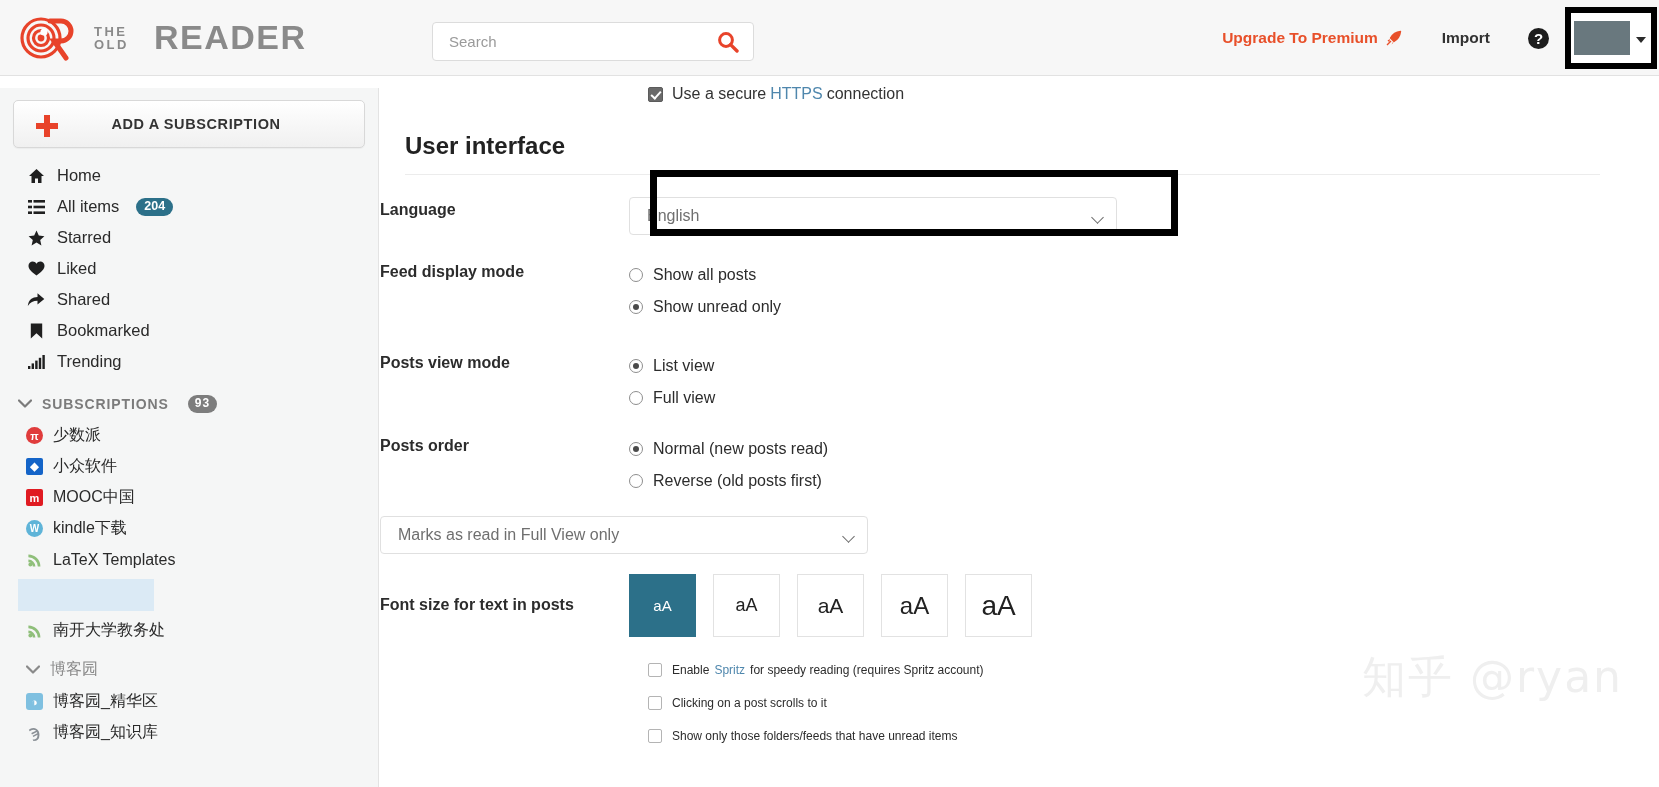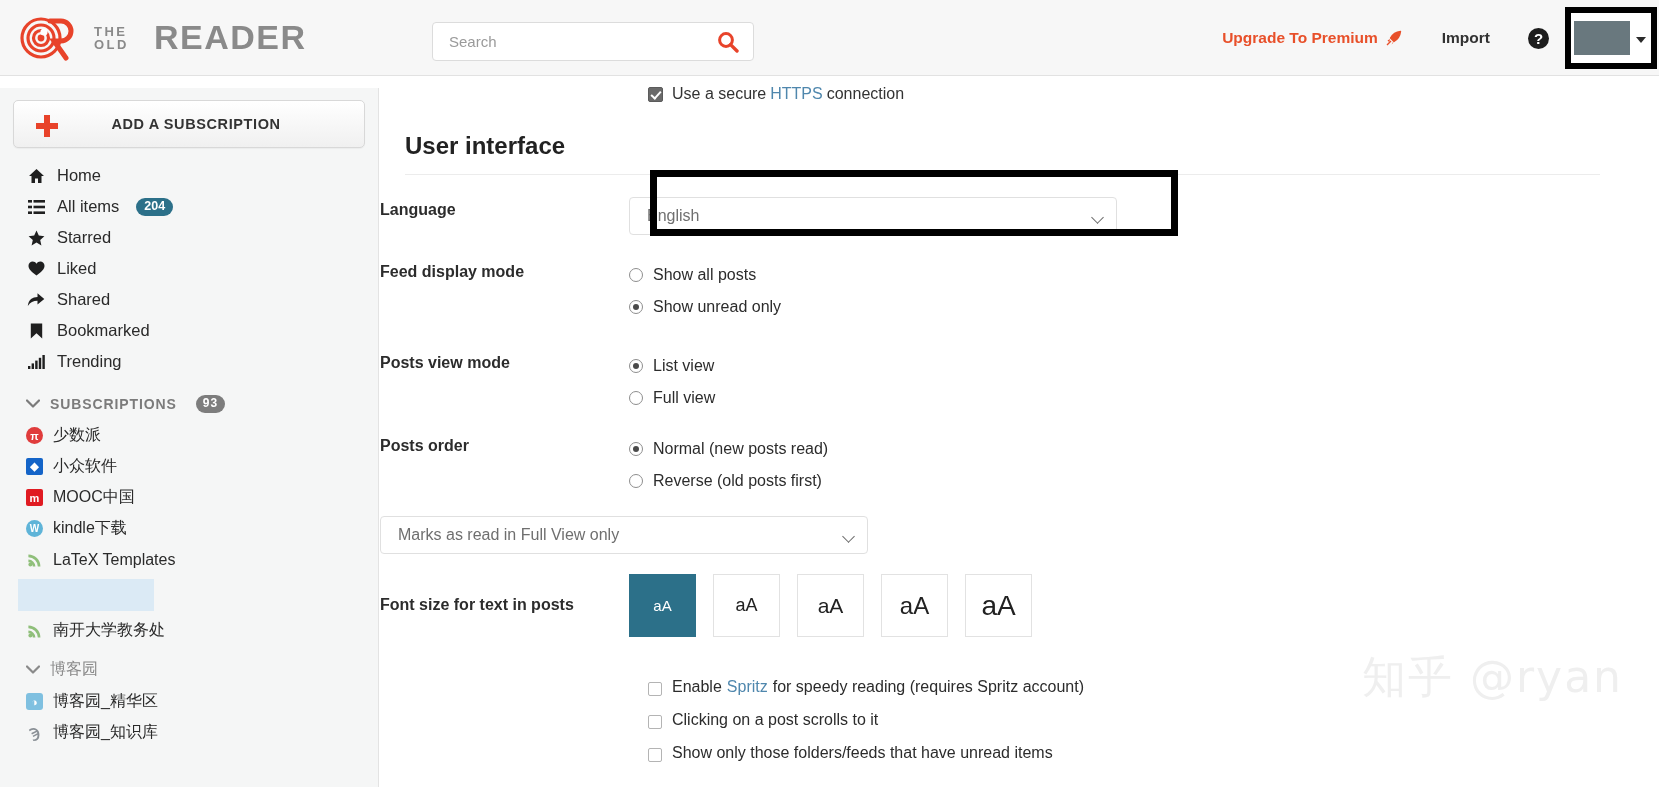--- a/index.html
+++ b/index.html
@@ -130,21 +130,21 @@
   }
   .badge-gray {
     background: #7d7d7d; color: #fff;
     font-size: 12px; font-weight: bold;
     border-radius: 9px; padding: 2px 7px 3px 7px;
     margin-left: 9px; line-height: 13px;
   }
 
   .section-head {
     display: flex; align-items: center;
-    height: 33px; padding-left: 26px; gap: 10px;
+    height: 33px; padding-left: 18px; gap: 10px;
     margin-top: 10px;
     font-size: 14px; font-weight: bold; color: #7b7b7b;
     letter-spacing: 0.9px; cursor: pointer;
   }
   .folder-head {
     display: flex; align-items: center;
     height: 33px; padding-left: 26px; gap: 10px;
     margin-top: 7px;
     font-size: 16px; color: #8a8a8a; cursor: pointer;
   }
@@ -250,22 +250,22 @@
     background: #fff;
     display: flex; align-items: center; justify-content: center;
     color: #222; cursor: pointer;
     margin-right: 1px;
   }
   .fsbtn.active { background: #2c7089; border-color: #2c7089; color: #fff; }
   .fs1 { font-size: 15px; } .fs2 { font-size: 18px; } .fs3 { font-size: 21px; }
   .fs4 { font-size: 24px; } .fs5 { font-size: 28px; }
 
   .chk-row {
-    display: flex; align-items: flex-end; gap: 10px;
-    height: 33px; font-size: 16px; color: #2c2c2c; cursor: pointer;
+    display: flex; align-items: flex-start; gap: 10px;
+    height: 33px; font-size: 12px; color: #2c2c2c; cursor: pointer;
   }
   .chk-empty {
     width: 14px; height: 14px;
     border: 1.4px solid #b4b4b4; background: #fff;
     border-radius: 2px; flex: 0 0 14px;
   }
   .checks { margin-left: 268px; margin-top: 26px; }
 
   .watermark {
     position: absolute; right: 36px; bottom: 80px;

